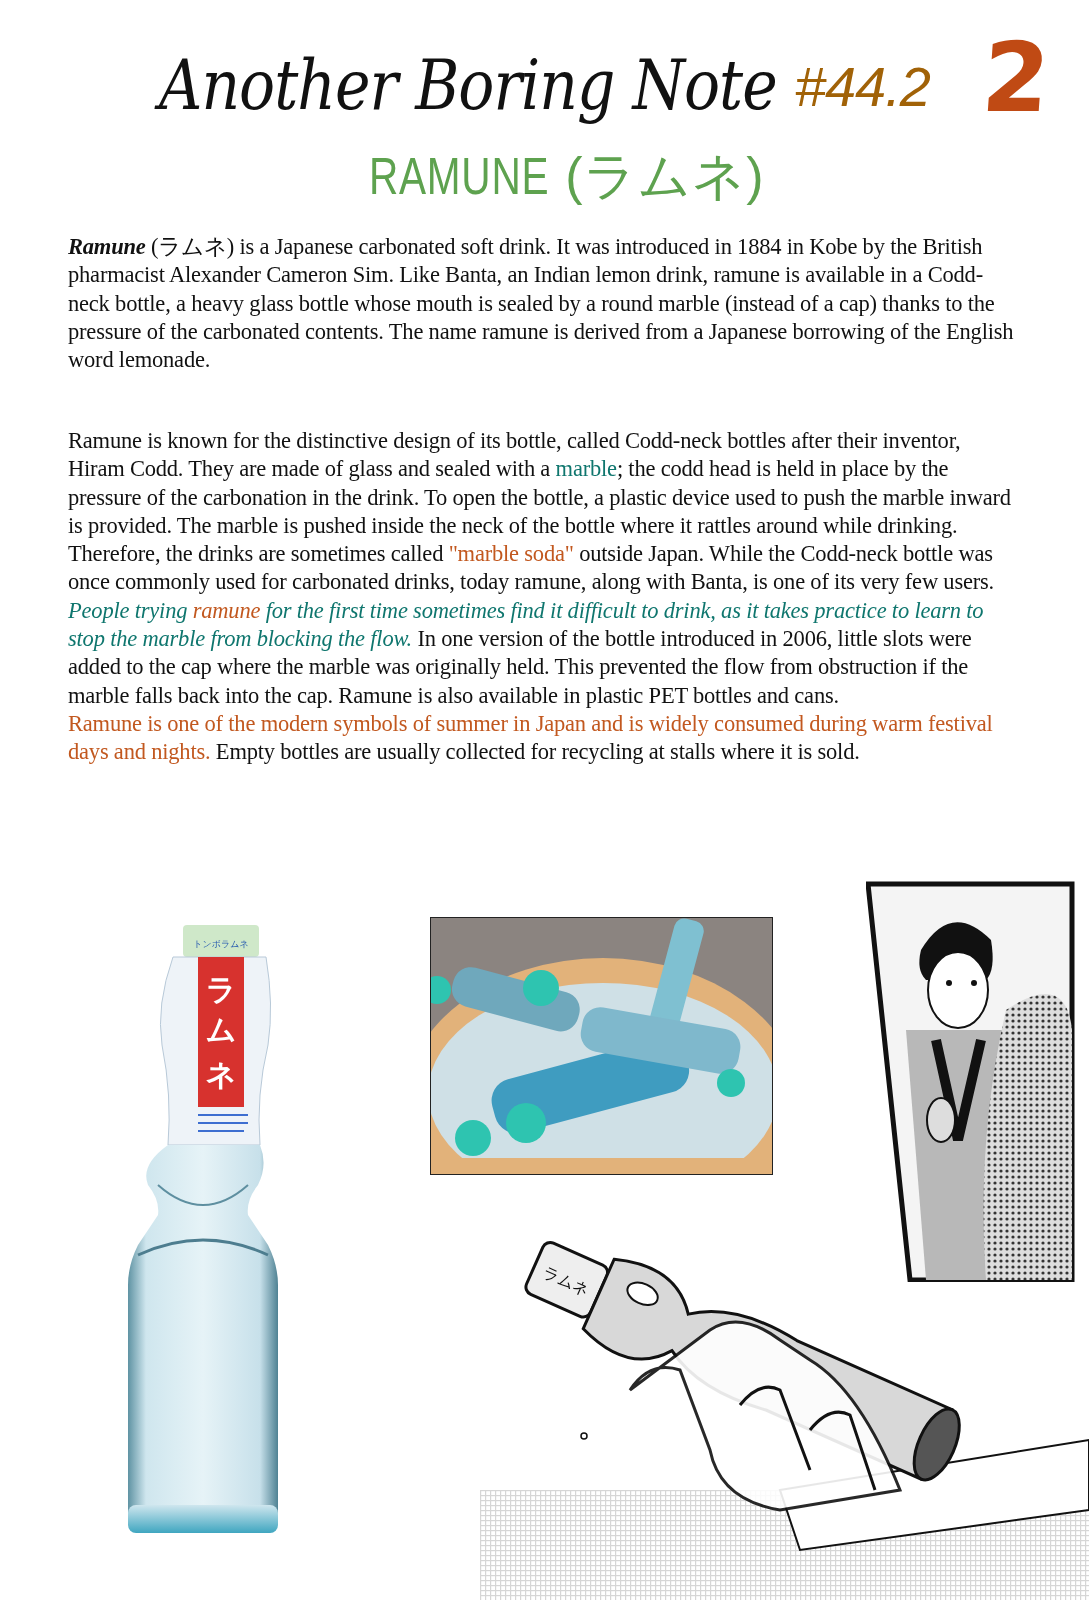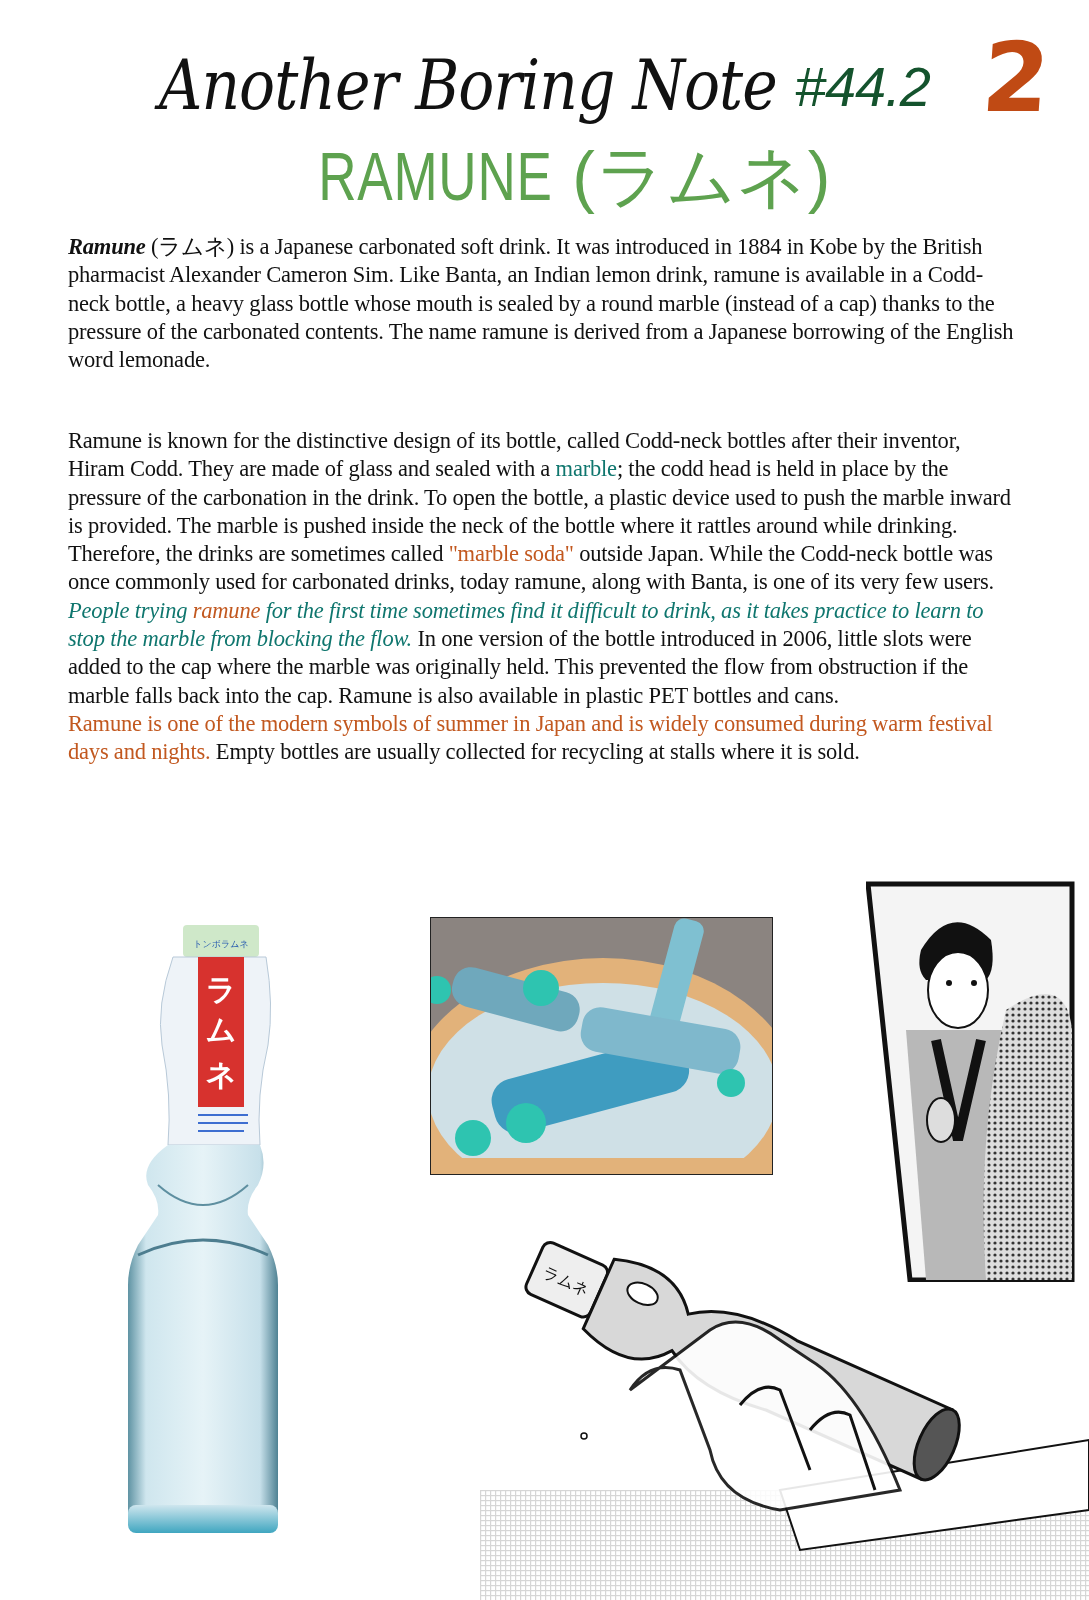--- a/index.html
+++ b/index.html
@@ -10,25 +10,25 @@
       font-family: "DejaVu Sans", sans-serif; font-weight: bold; font-size: 96px; line-height: 84px;
       color: #c04a14; text-align: center; letter-spacing: -2px; transform: skewX(-4deg);
     }
 
     .title-line {
       position: absolute; left: 0; top: 48px; width: 1089px; text-align: center;
       font-family: "DejaVu Serif", serif; font-style: italic; font-size: 60px; line-height: 74px;
       letter-spacing: -1px;
     }
     .title-line .title-main { color: #111; font-weight: normal; transform: scaleY(1.15); display: inline-block; }
-    .title-line .title-number { color: #14532d; font-family: "Liberation Sans", sans-serif; font-style: italic; font-size: 56px; }
+    .title-line .title-number { color: #a16207; font-family: "Liberation Sans", sans-serif; font-style: italic; font-size: 56px; }
 
     .subtitle {
       position: absolute; left: 0; top: 136px; width: 1083px; text-align: center;
-      font-family: "Liberation Sans", sans-serif; font-size: 68px; line-height: 80px;
+      font-family: "Liberation Sans", sans-serif; font-size: 52px; line-height: 80px;
       color: #5ea24f; letter-spacing: 1px;
     }
     .subtitle .sub-latin { display: inline-block; transform: scaleX(0.78); transform-origin: right center; font-weight: normal; }
     .subtitle .sub-jp { display: inline-block; font-weight: normal; }
 
     .body-text {
       position: absolute; left: 68px; width: 950px;
       font-family: Liberation Serif, serif; font-size: 22.5px; line-height: 28.3px;
       color: #111; letter-spacing: -0.2px;
     }

